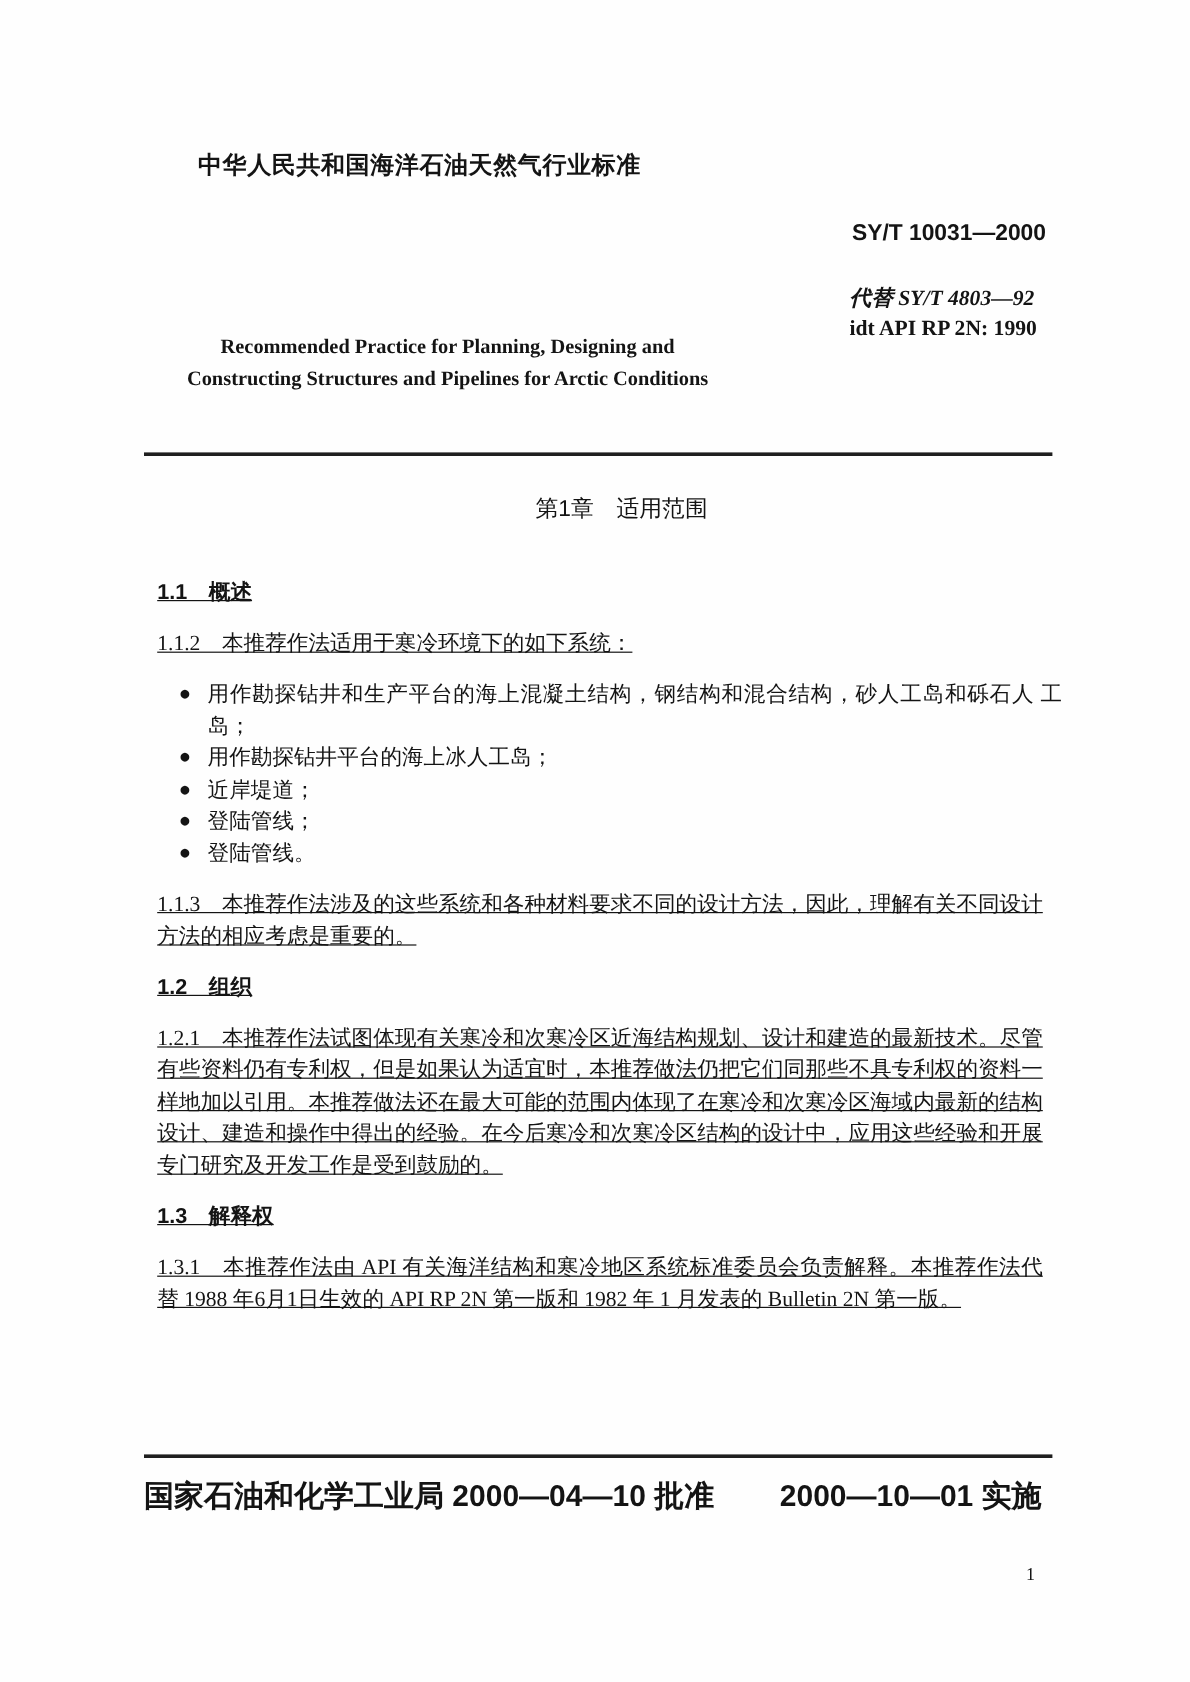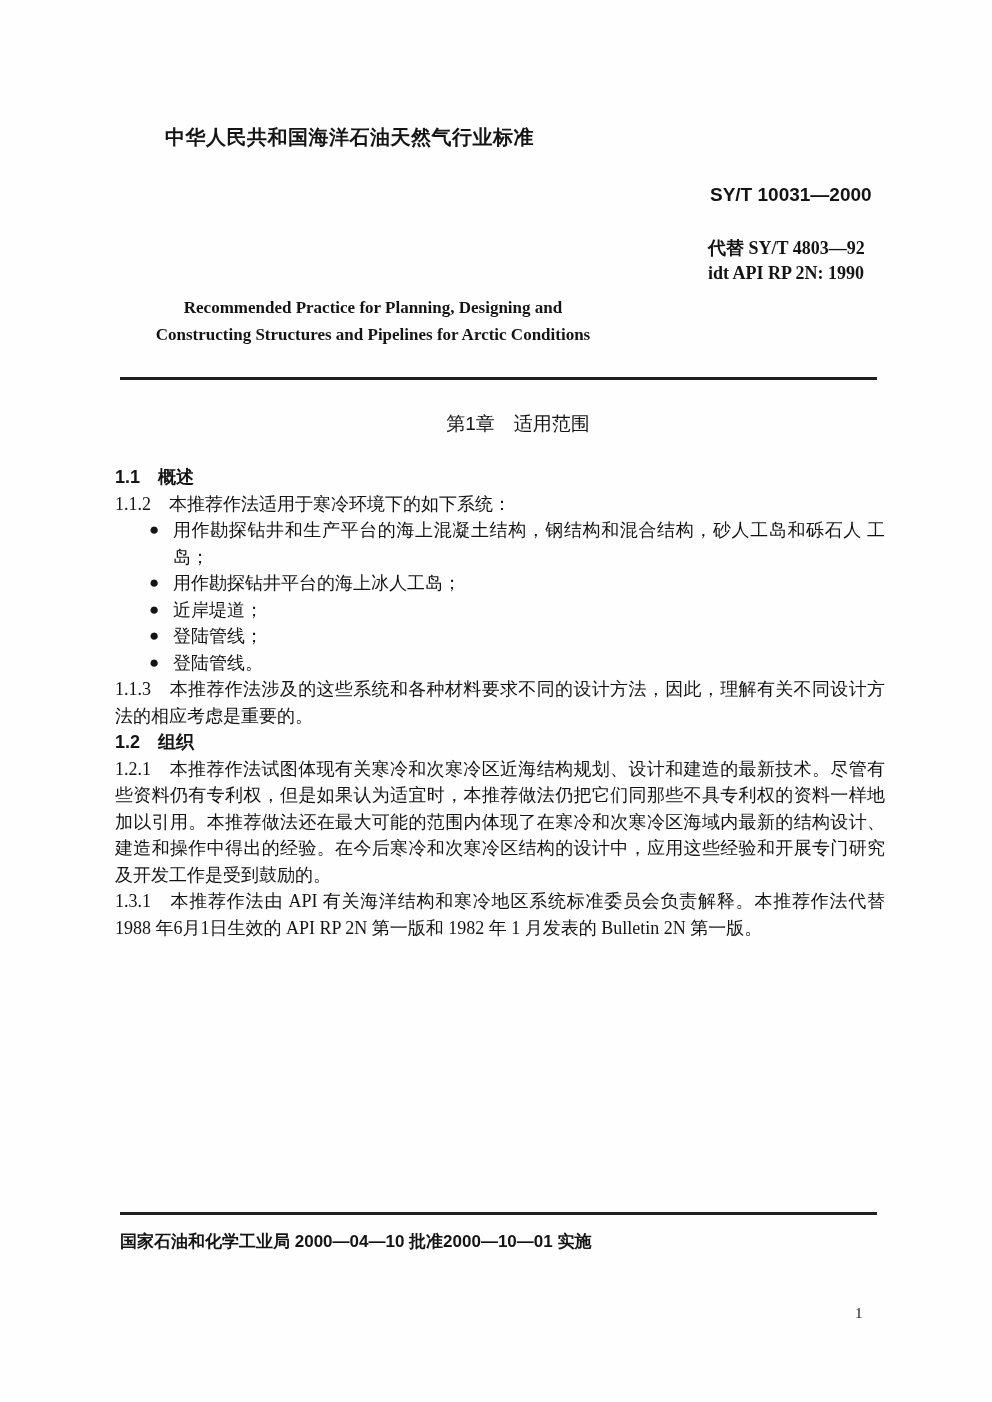--- a/index.html
+++ b/index.html
@@ -47,32 +47,33 @@
     line-height: 37px;
     letter-spacing: 1px;
   }
   .replaces {
     position: absolute;
     top: 236px;
     left: 708px;
     font-weight: 700;
     font-size: 18px;
     white-space: pre;
+    font-style: italic;
   }
   .idt {
     position: absolute;
     top: 263px;
     left: 708px;
     font-weight: 700;
     font-size: 18px;
     white-space: pre;
   }
   .title-en {
     position: absolute;
-    top: 294px;
+    top: 275px;
     left: 128px;
     width: 490px;
     text-align: center;
     font-family: "Liberation Serif", serif;
     font-weight: 700;
     font-size: 17px;
     line-height: 27px;
   }
   .rule {
     position: absolute;
@@ -97,23 +98,24 @@
   .body-block {
     position: absolute;
     top: 464px;
     left: 115px;
     width: 770px;
     font-size: 18px;
     line-height: 26.5px;
     text-align: justify;
   }
   .body-block h3, .body-block p {
-    margin: 0;
+    margin: 16px;
     padding: 0;
     font-size: inherit;
+    text-decoration: underline;
   }
   .sec-h {
     font-family: "Liberation Sans", sans-serif;
     font-weight: 700;
     text-align: left;
     white-space: pre;
   }
   .bullet-row {
     display: flex;
     align-items: flex-start;
@@ -126,24 +128,24 @@
   }
   .bullet-text {
     flex: 1 1 auto;
   }
   .footer-row {
     position: absolute;
     top: 1230px;
     left: 120px;
     width: 748px;
     display: flex;
-    justify-content: flex-start;
-    font-family: "Liberation Sans", sans-serif;
-    font-weight: 700;
-    font-size: 17px;
+    justify-content: space-between;
+    font-family: "Liberation Sans", sans-serif;
+    font-weight: 700;
+    font-size: 25px;
     white-space: pre;
   }
   .page-no {
     position: absolute;
     top: 1305px;
     left: 855px;
     font-size: 15px;
   }
 </style>
 </head>
@@ -198,20 +200,21 @@
       <span class="bullet-dot">●</span>
       <span class="bullet-text">登陆管线。</span>
     </div>
 
     <p class="para">1.1.3　本推荐作法涉及的这些系统和各种材料要求不同的设计方法，因此，理解有关不同设计方法的相应考虑是重要的。</p>
 
     <h3 class="sec-h">1.2　组织</h3>
 
     <p class="para">1.2.1　本推荐作法试图体现有关寒冷和次寒冷区近海结构规划、设计和建造的最新技术。尽管有些资料仍有专利权，但是如果认为适宜时，本推荐做法仍把它们同那些不具专利权的资料一样地加以引用。本推荐做法还在最大可能的范围内体现了在寒冷和次寒冷区海域内最新的结构设计、建造和操作中得出的经验。在今后寒冷和次寒冷区结构的设计中，应用这些经验和开展专门研究及开发工作是受到鼓励的。</p>
 
+    <h3 class="sec-h">1.3　解释权</h3>
 
     <p class="para">1.3.1　本推荐作法由 API 有关海洋结构和寒冷地区系统标准委员会负责解释。本推荐作法代替 1988 年6月1日生效的 API RP 2N 第一版和 1982 年 1 月发表的 Bulletin 2N 第一版。</p>
 
   </div>
 
   <div class="rule rule-bottom"></div>
 
   <div class="footer-row">
     <span>国家石油和化学工业局 2000—04—10 批准</span>
     <span>2000—10—01 实施</span>

